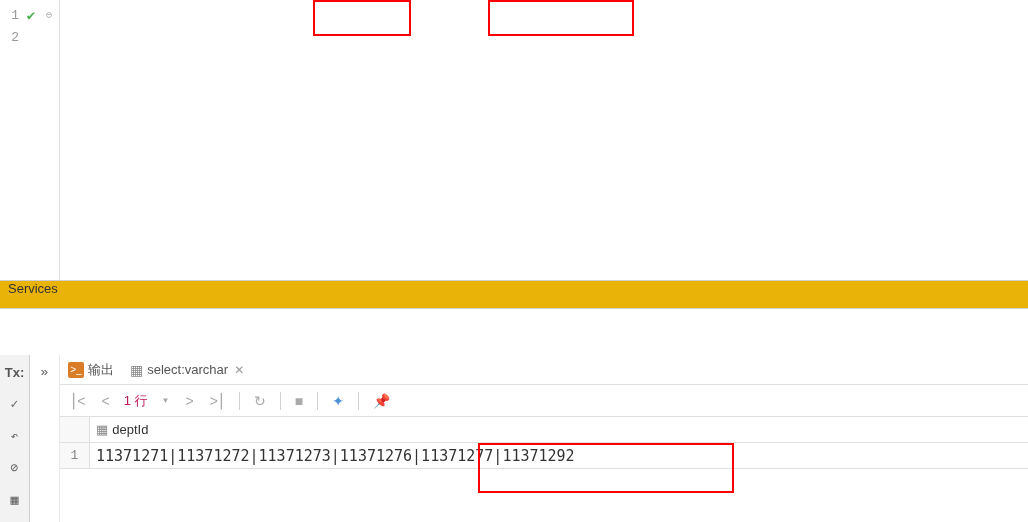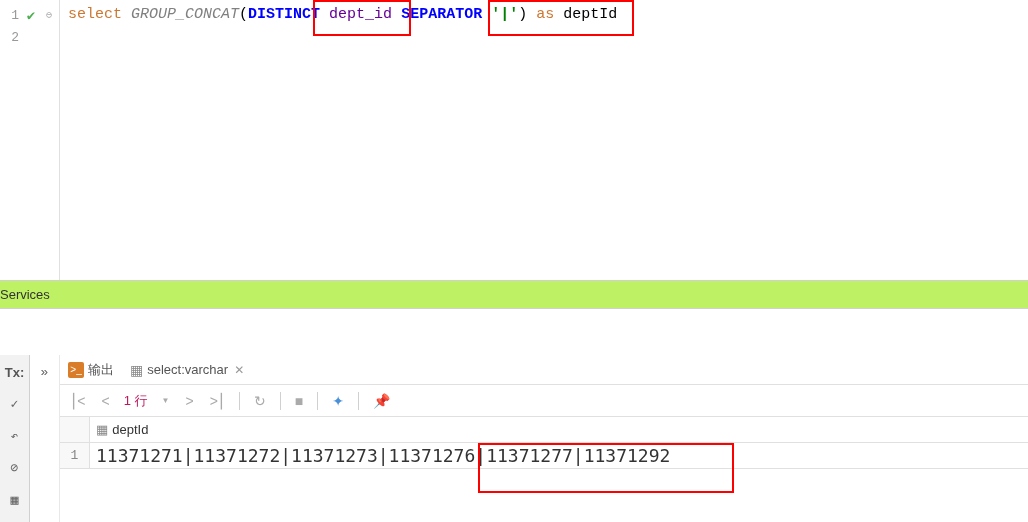--- a/index.html
+++ b/index.html
@@ -102,25 +102,25 @@
       height: 18px;
       background: #000;
       vertical-align: middle;
       margin-bottom: 2px;
     }
     .services-panel {
       border-top: 1px solid #d0d0d0;
     }
     .services-header {
       height: 28px;
-      background: #bef264;
+      background: #eab308;
       border-bottom: 1px solid #d0d0d0;
       display: flex;
-      align-items: center;
-      padding: 0 0;
+      align-items: flex-start;
+      padding: 0 8px;
       font-family: "Segoe UI", Arial, sans-serif;
       font-size: 13px;
       color: #333;
     }
     .services-body {
       display: flex;
       height: 214px;
       margin-top: 46px;
     }
     .left-toolbar {
@@ -263,21 +263,21 @@
       background: #f8f8f8;
       font-size: 13px;
     }
     .grid-cell {
       flex: 1;
       display: flex;
       align-items: center;
       padding-left: 6px;
       color: #333;
       font-family: "Consolas", monospace;
-      font-size: 18px;
+      font-size: 15px;
     }
     .red-box-result {
       top: 26px;
       left: 418px;
       width: 256px;
       height: 50px;
     }
     .toolbar-sep {
       width: 1px;
       height: 18px;
@@ -294,21 +294,20 @@
       <span class="check-icon">✔</span>
       <span class="fold-icon">⊖</span>
     </div>
     <div class="gutter-row">
       <span class="line-num">2</span>
       <span class="check-icon" style="visibility:hidden">✔</span>
       <span class="fold-icon" style="visibility:hidden">⊖</span>
     </div>
   </div>
   <div class="code-area">
-    <div class="code-line"><span class="kw-orange">select</span> <span class="kw-italic">GROUP_CONCAT</span>(<span class="kw-blue">DISTINCT</span> <span class="kw-purple">dept_id</span> <span class="kw-blue">SEPARATOR</span> <span class="kw-green">'|'</span>) <span class="kw-orange">as</span> <span>deptId</span></div>
     <div class="red-box red-box-1"></div>
     <div class="red-box red-box-2"></div>
   </div>
 </div>
 
 <div class="services-panel">
   <div class="services-header">
     <span>Services</span>
   </div>
   <div class="services-body">

